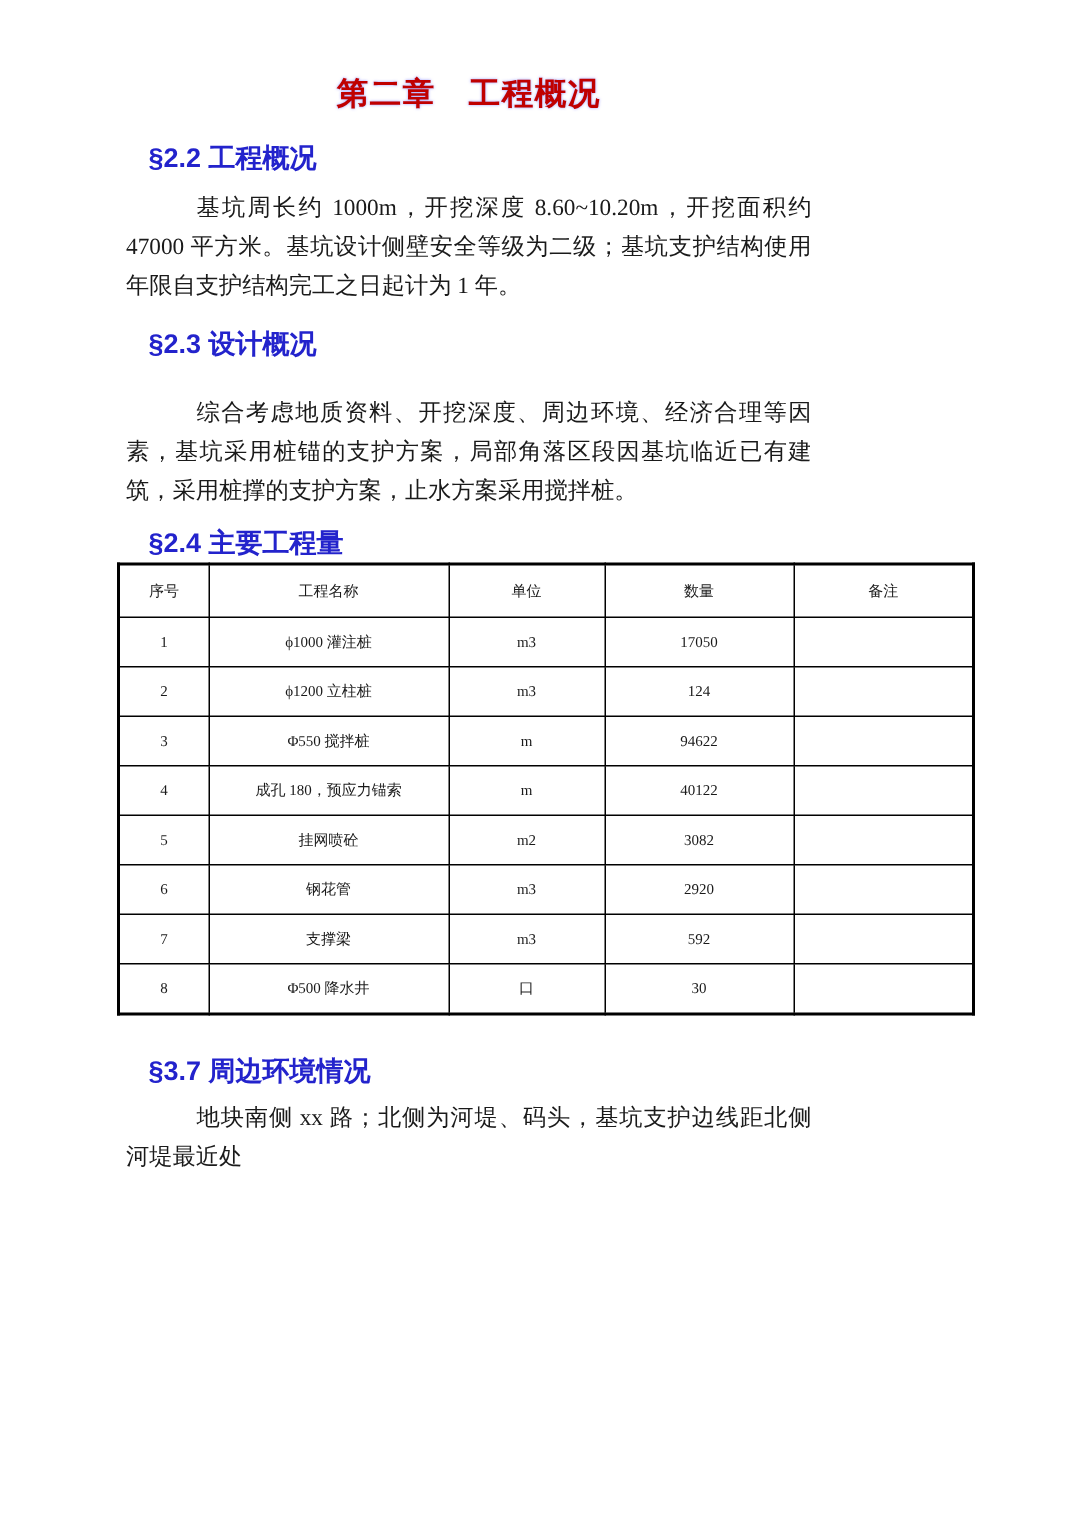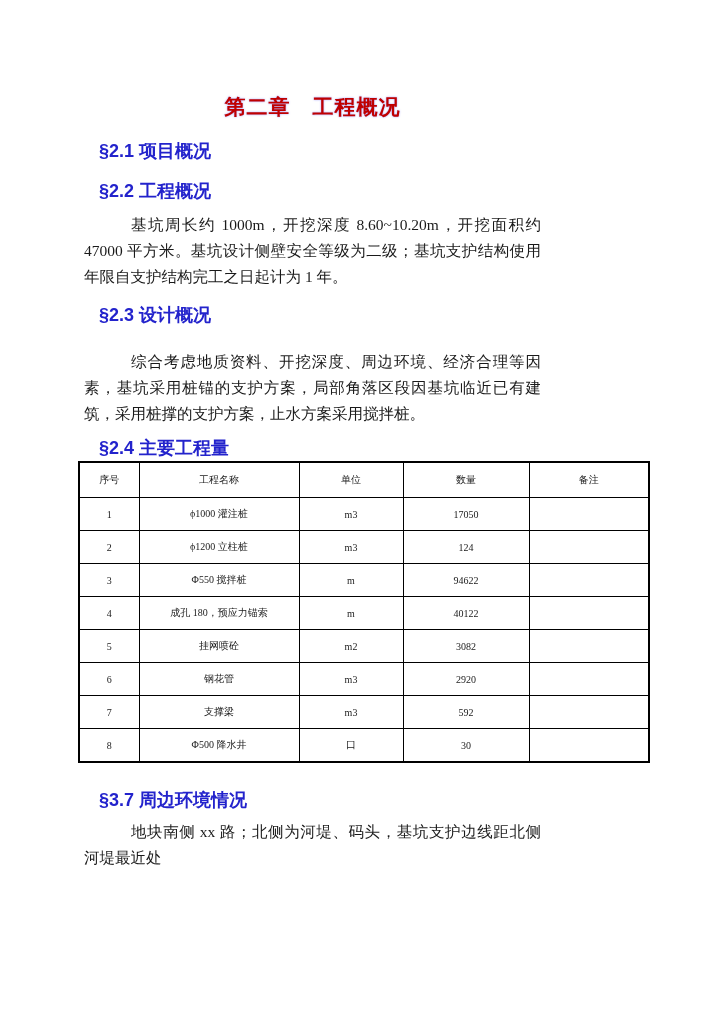--- a/index.html
+++ b/index.html
@@ -11,21 +11,21 @@
     width: 724px;
     height: 1024px;
     overflow: hidden;
     font-family: "Liberation Serif", "DejaVu Serif", serif;
     color: #1a1a1a;
   }
   .page {
     box-sizing: border-box;
     width: 625px;
     height: 1024px;
-    padding: 92px 84px 0 84px;
+    padding: 48px 84px 0 84px;
     background: #ffffff;
   }
   .doc-title {
     margin: 0 0 0 0;
     text-align: center;
     font-family: "Liberation Sans", "DejaVu Sans", sans-serif;
     font-weight: bold;
     font-size: 21px;
     line-height: 30px;
     color: #c00000;
@@ -76,21 +76,20 @@
   table.qty th { height: 34px; }
   table.qty td { height: 32px; }
 </style>
 </head>
 <body>
 
 <div class="page">
 
   <h1 class="doc-title">第二章　工程概况</h1>
 
-  <h2 class="sec-heading h-21">§2.1 项目概况</h2>
 
   <h2 class="sec-heading h-22">§2.2 工程概况</h2>
   <p class="body-par">基坑周长约 1000m，开挖深度 8.60~10.20m，开挖面积约 47000 平方米。基坑设计侧壁安全等级为二级；基坑支护结构使用年限自支护结构完工之日起计为 1 年。</p>
 
   <h2 class="sec-heading h-23">§2.3 设计概况</h2>
   <p class="body-par par-23">综合考虑地质资料、开挖深度、周边环境、经济合理等因素，基坑采用桩锚的支护方案，局部角落区段因基坑临近已有建筑，采用桩撑的支护方案，止水方案采用搅拌桩。</p>
 
   <h2 class="sec-heading h-24">§2.4 主要工程量</h2>
 
   <table class="qty">

